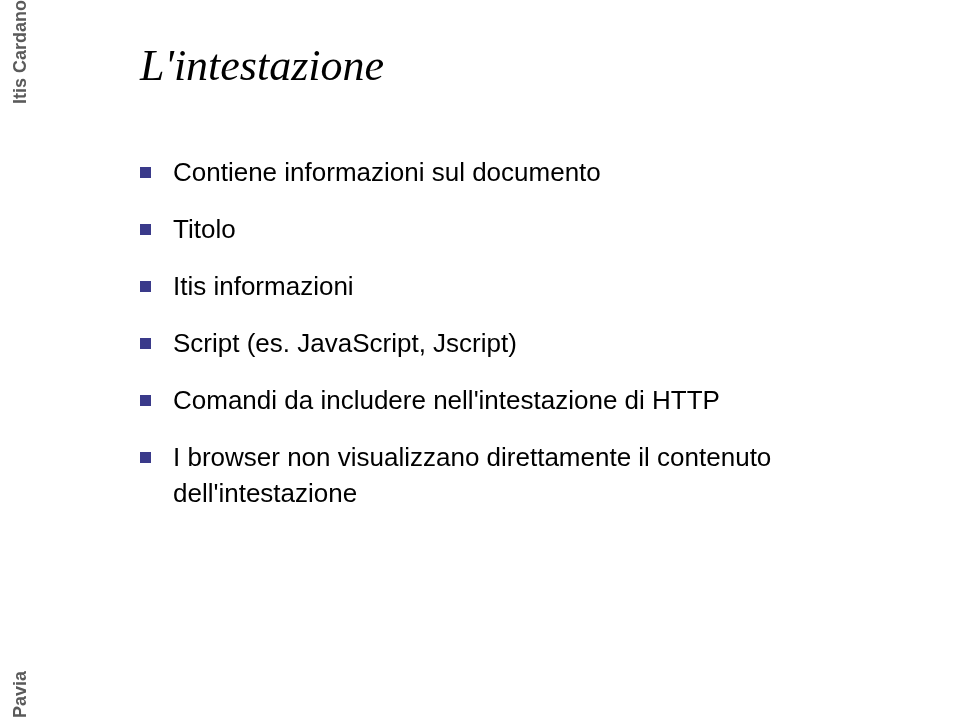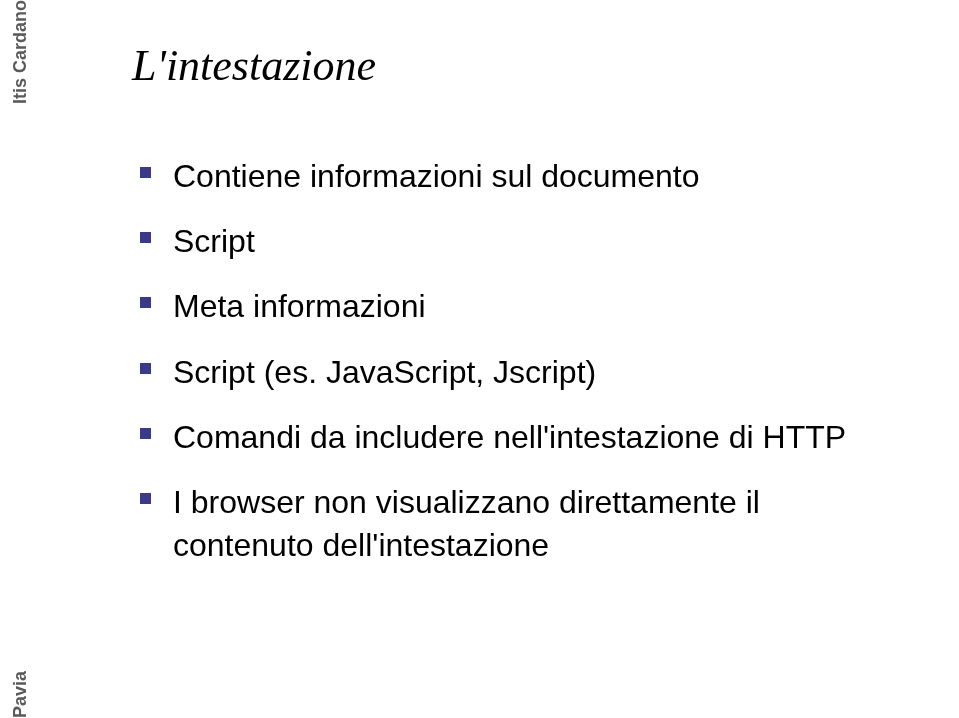--- a/index.html
+++ b/index.html
@@ -32,38 +32,38 @@
     text-orientation: mixed;
     transform: rotate(180deg);
     font-weight: bold;
     font-size: 18px;
     color: #5a5a5a;
     padding-bottom: 4px;
   }
   .slide-title {
     position: absolute;
     top: 40px;
-    left: 132px;
+    left: 140px;
     font-size: 44px;
     font-style: italic;
     color: #000;
     font-family: "Times New Roman", Times, serif;
     font-weight: normal;
   }
   .bullet-list {
     position: absolute;
     top: 155px;
     left: 140px;
     width: 760px;
   }
   .bullet-item {
     display: flex;
     align-items: flex-start;
     margin-bottom: 22px;
-    font-size: 32px;
+    font-size: 26px;
     color: #000;
     font-family: Verdana, Geneva, sans-serif;
     line-height: 1.35;
   }
   .bullet-marker {
     flex: 0 0 auto;
     width: 11px;
     height: 11px;
     background: #3a3a8a;
     margin-top: 12px;
@@ -81,25 +81,25 @@
 
 <h1 class="slide-title">L'intestazione</h1>
 
 <div class="bullet-list">
   <div class="bullet-item">
     <div class="bullet-marker"></div>
     <div class="bullet-text">Contiene informazioni sul documento</div>
   </div>
   <div class="bullet-item">
     <div class="bullet-marker"></div>
-    <div class="bullet-text">Script</div>
+    <div class="bullet-text">Titolo</div>
   </div>
   <div class="bullet-item">
     <div class="bullet-marker"></div>
-    <div class="bullet-text">Meta informazioni</div>
+    <div class="bullet-text">Itis informazioni</div>
   </div>
   <div class="bullet-item">
     <div class="bullet-marker"></div>
     <div class="bullet-text">Script (es. JavaScript, Jscript)</div>
   </div>
   <div class="bullet-item">
     <div class="bullet-marker"></div>
     <div class="bullet-text">Comandi da includere nell'intestazione di HTTP</div>
   </div>
   <div class="bullet-item">

